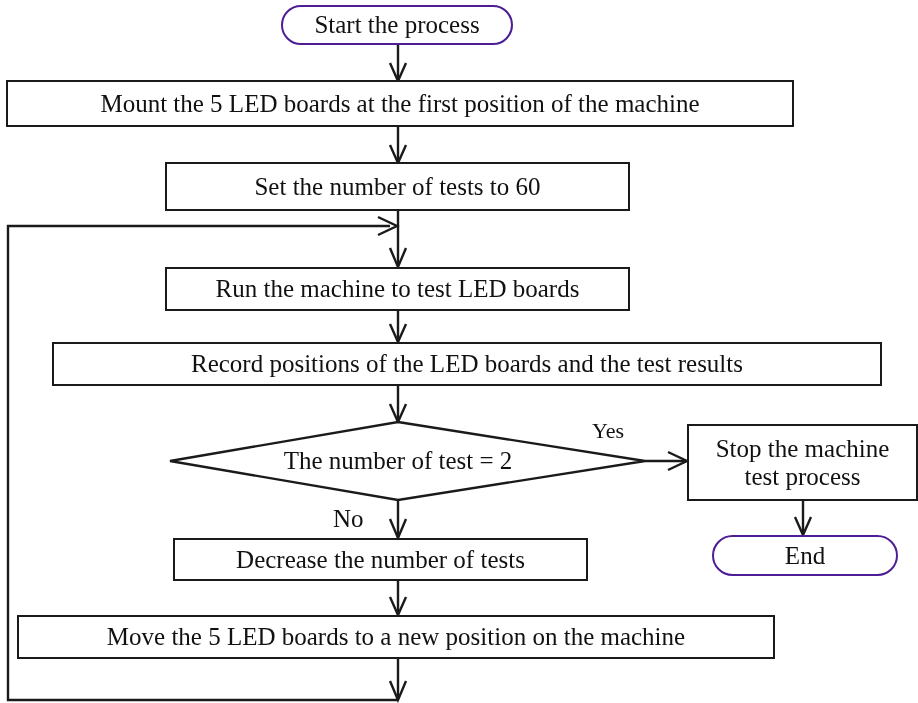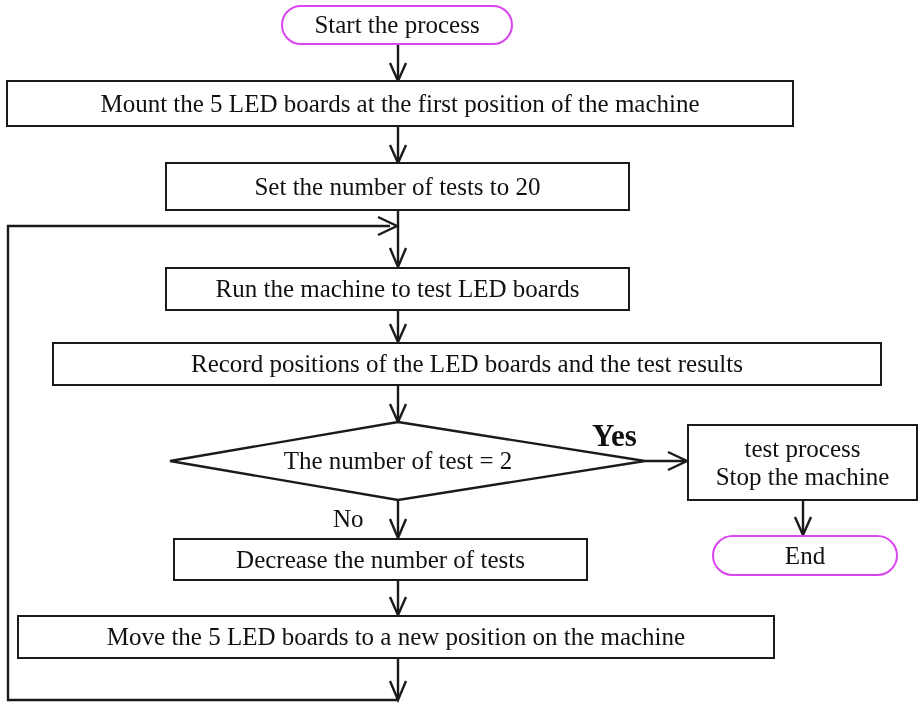--- a/index.html
+++ b/index.html
@@ -32,21 +32,21 @@
     justify-content: center;
     text-align: center;
     background: #ffffff;
     color: #111111;
     line-height: 1.12;
   }
   .process {
     border: 2px solid #1a1a1a;
   }
   .terminal {
-    border: 2px solid #d946ef;
+    border: 2px solid #4c1d95;
     border-radius: 24px;
   }
   .diamond-label {
     position: absolute;
     display: flex;
     align-items: center;
     justify-content: center;
     text-align: center;
     background: transparent;
     color: #111111;
@@ -107,46 +107,46 @@
 
   <div class="node terminal" style="left:281px; top:5px; width:232px; height:40px; font-size:25px;">
     <span>Start the process</span>
   </div>
 
   <div class="node process" style="left:6px; top:80px; width:788px; height:47px; font-size:25px;">
     <span>Mount the 5 LED boards at the first position of the machine</span>
   </div>
 
   <div class="node process" style="left:165px; top:162px; width:465px; height:49px; font-size:25px;">
-    <span>Set the number of tests to 20</span>
+    <span>Set the number of tests to 60</span>
   </div>
 
   <div class="node process" style="left:165px; top:267px; width:465px; height:44px; font-size:25px;">
     <span>Run the machine to test LED boards</span>
   </div>
 
   <div class="node process" style="left:52px; top:342px; width:830px; height:44px; font-size:25px;">
     <span>Record positions of the LED boards and the test results</span>
   </div>
 
   <div class="diamond-label" style="left:236px; top:444px; width:324px; height:34px; font-size:25px;">
     <span>The number of test = 2</span>
   </div>
 
-  <div class="edge-label" style="left:592px; top:418px; font-size:31px;font-weight:bold;">
+  <div class="edge-label" style="left:592px; top:418px; font-size:22px;">
     <span>Yes</span>
   </div>
 
   <div class="edge-label" style="left:333px; top:505px; font-size:25px;">
     <span>No</span>
   </div>
 
   <div class="node process" style="left:687px; top:424px; width:231px; height:77px; font-size:25px; flex-direction:column;">
+    <span>Stop the machine</span>
     <span>test process</span>
-    <span>Stop the machine</span>
   </div>
 
   <div class="node terminal" style="left:712px; top:535px; width:186px; height:41px; font-size:25px;">
     <span>End</span>
   </div>
 
   <div class="node process" style="left:173px; top:538px; width:415px; height:43px; font-size:25px;">
     <span>Decrease the number of tests</span>
   </div>
 

